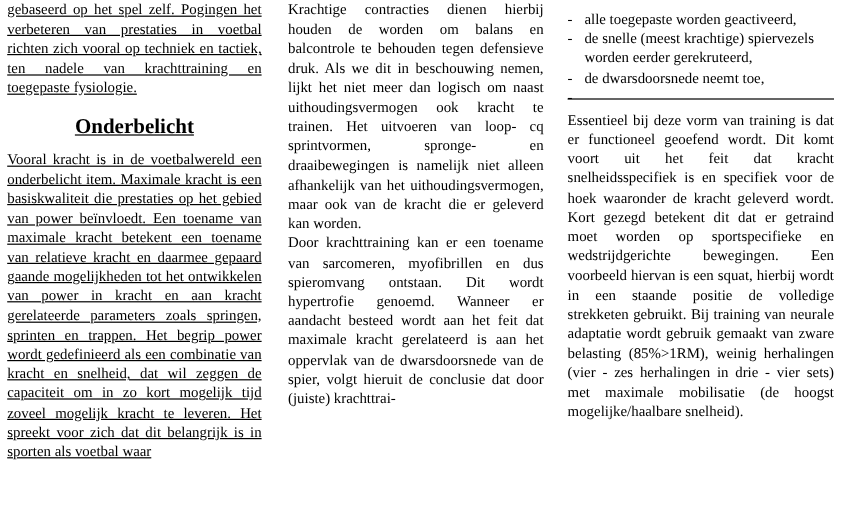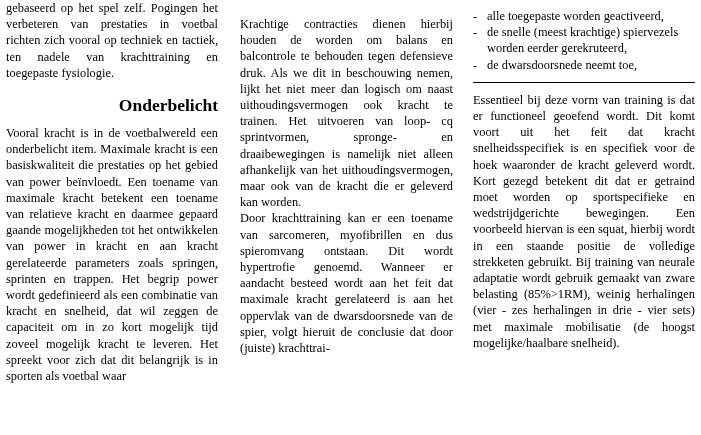--- a/index.html
+++ b/index.html
@@ -28,43 +28,44 @@
     height: 435px;
     box-sizing: border-box;
   }
   .col {
     box-sizing: border-box;
     position: relative;
   }
   .col-1 {
     width: 236px;
     padding: 0 18px 0 6px;
+    text-decoration: underline;
   }
   .col-2 {
     width: 233px;
-    padding: 16px 16px 0 4px;
+    padding: 0 16px 0 4px;
   }
   .col-3 {
     width: 232px;
     padding: 0 6px 0 4px;
   }
   p.body {
     margin: 0 0 0 0;
     font-size: 12.4px;
     line-height: 16.2px;
     text-align: justify;
     text-justify: inter-word;
     hyphens: manual;
   }
   h2.heading {
     font-size: 17.5px;
     line-height: 21px;
     font-weight: bold;
     margin: 14px 0 9px 0;
-    text-align: right;
+    text-align: center;
   }
   h2.heading.two-line {
     margin: 16px 0 9px 0;
   }
   .rule {
     border: none;
     border-top: 1px solid #000000;
     height: 0;
     margin: 9px 0 9px 0;
     width: 100%;

